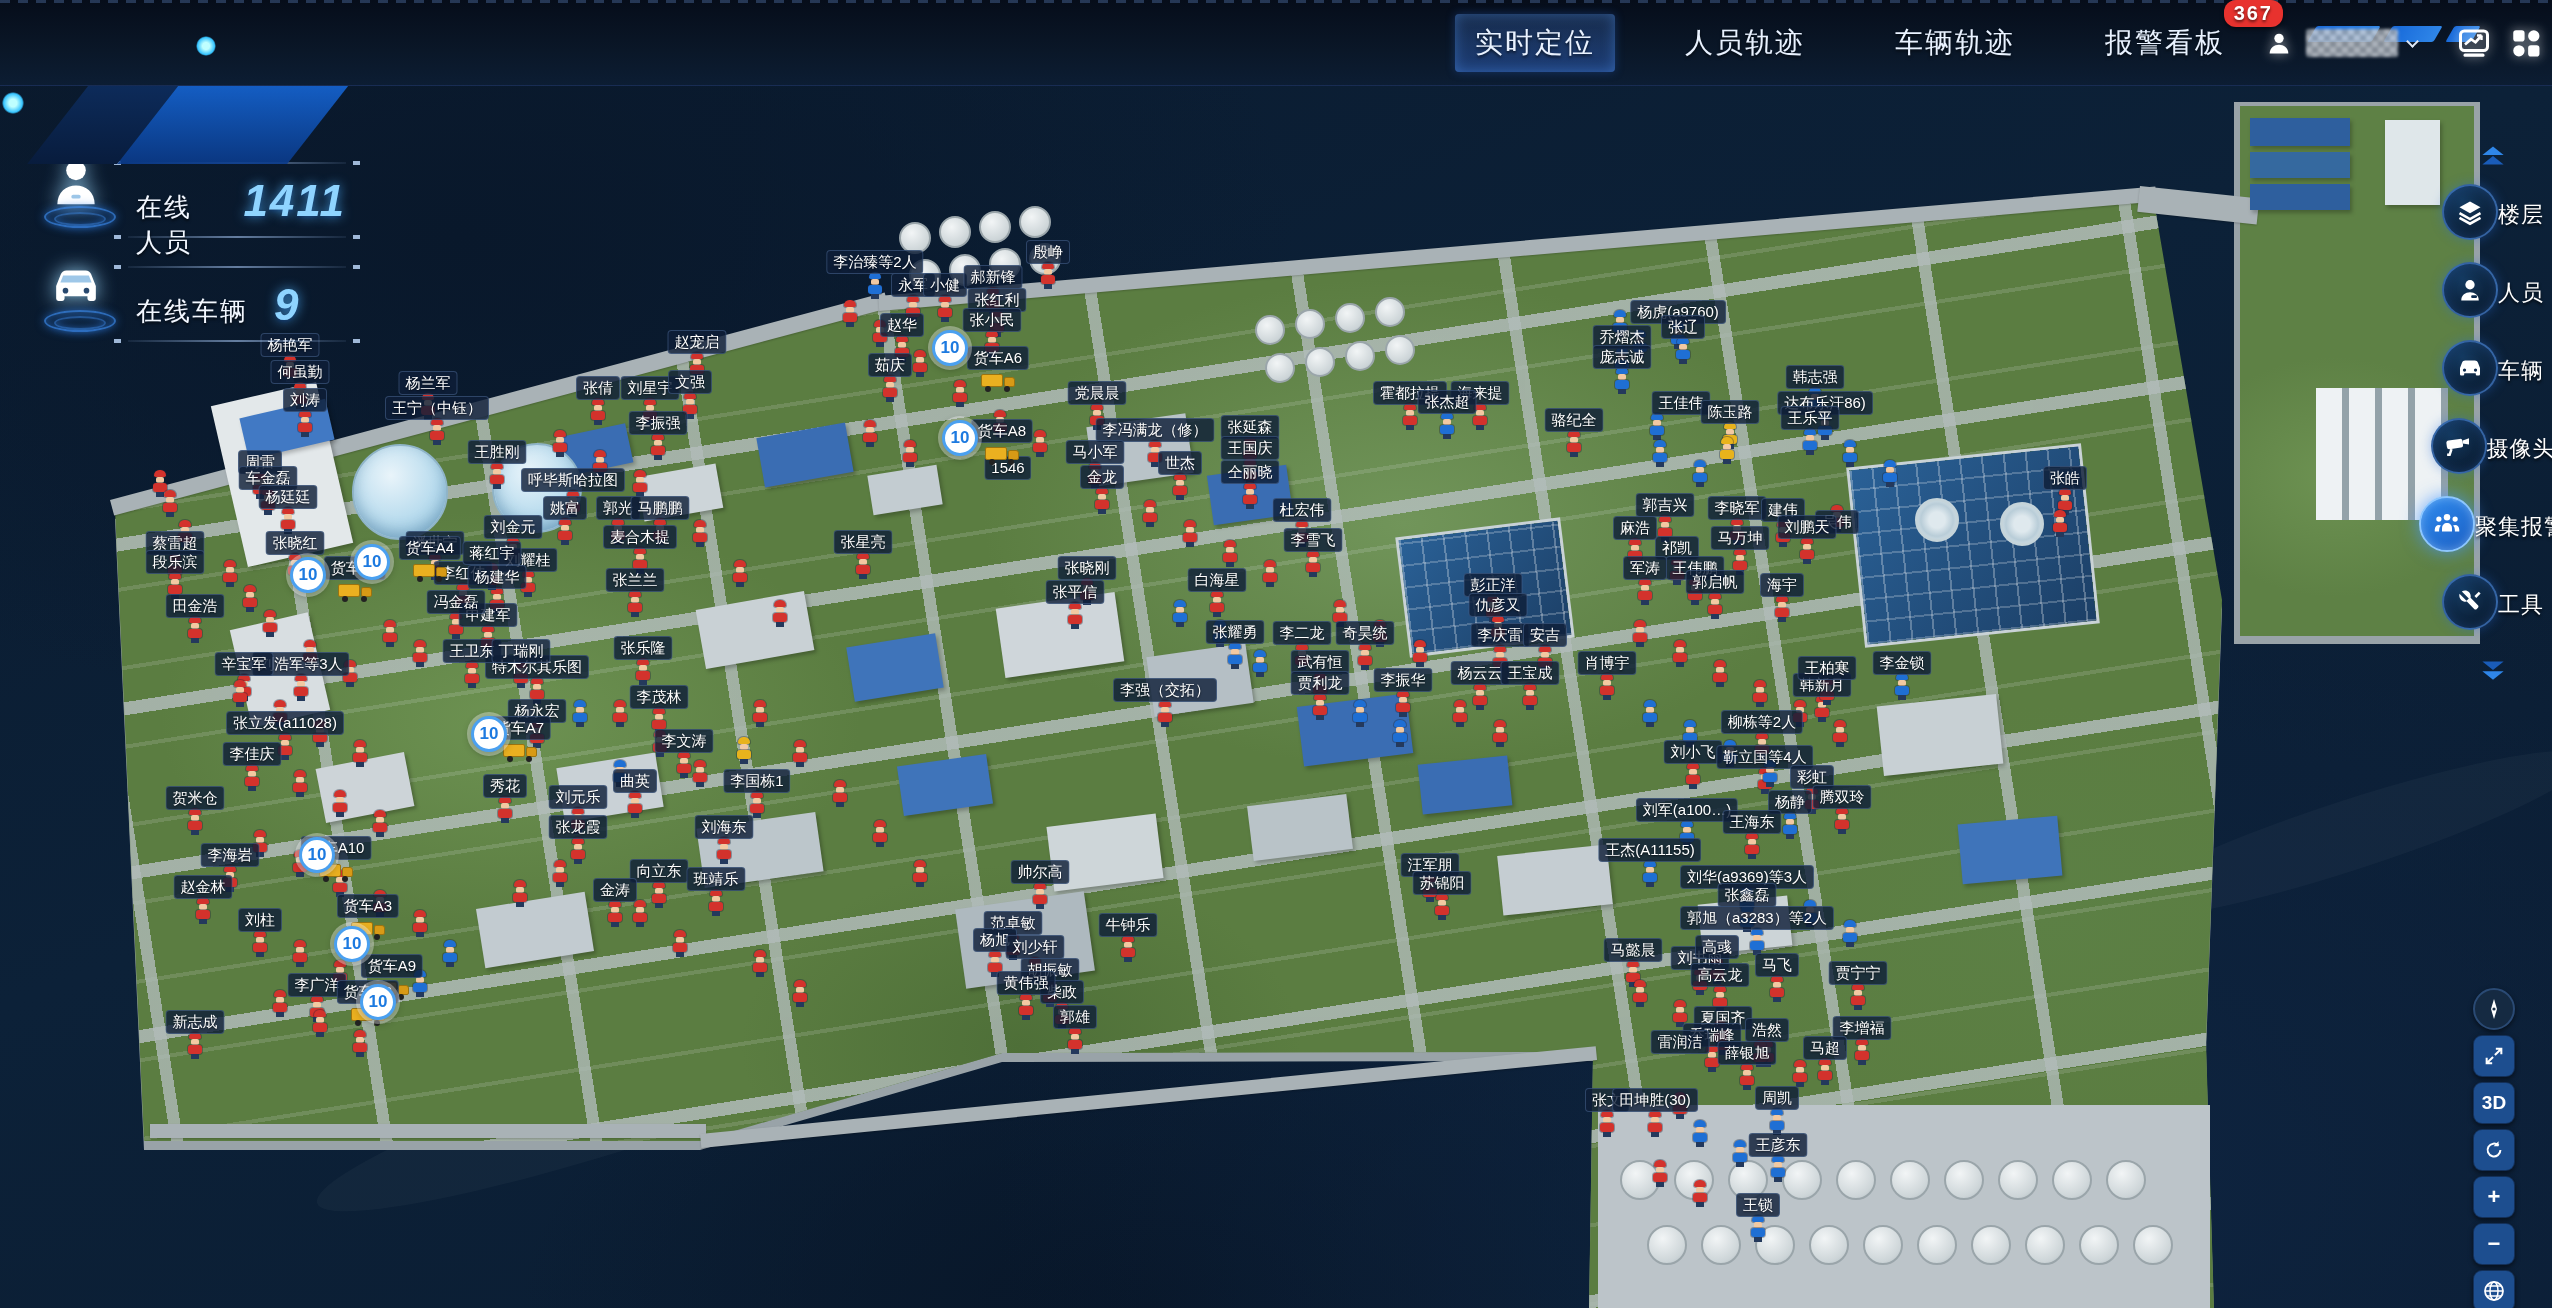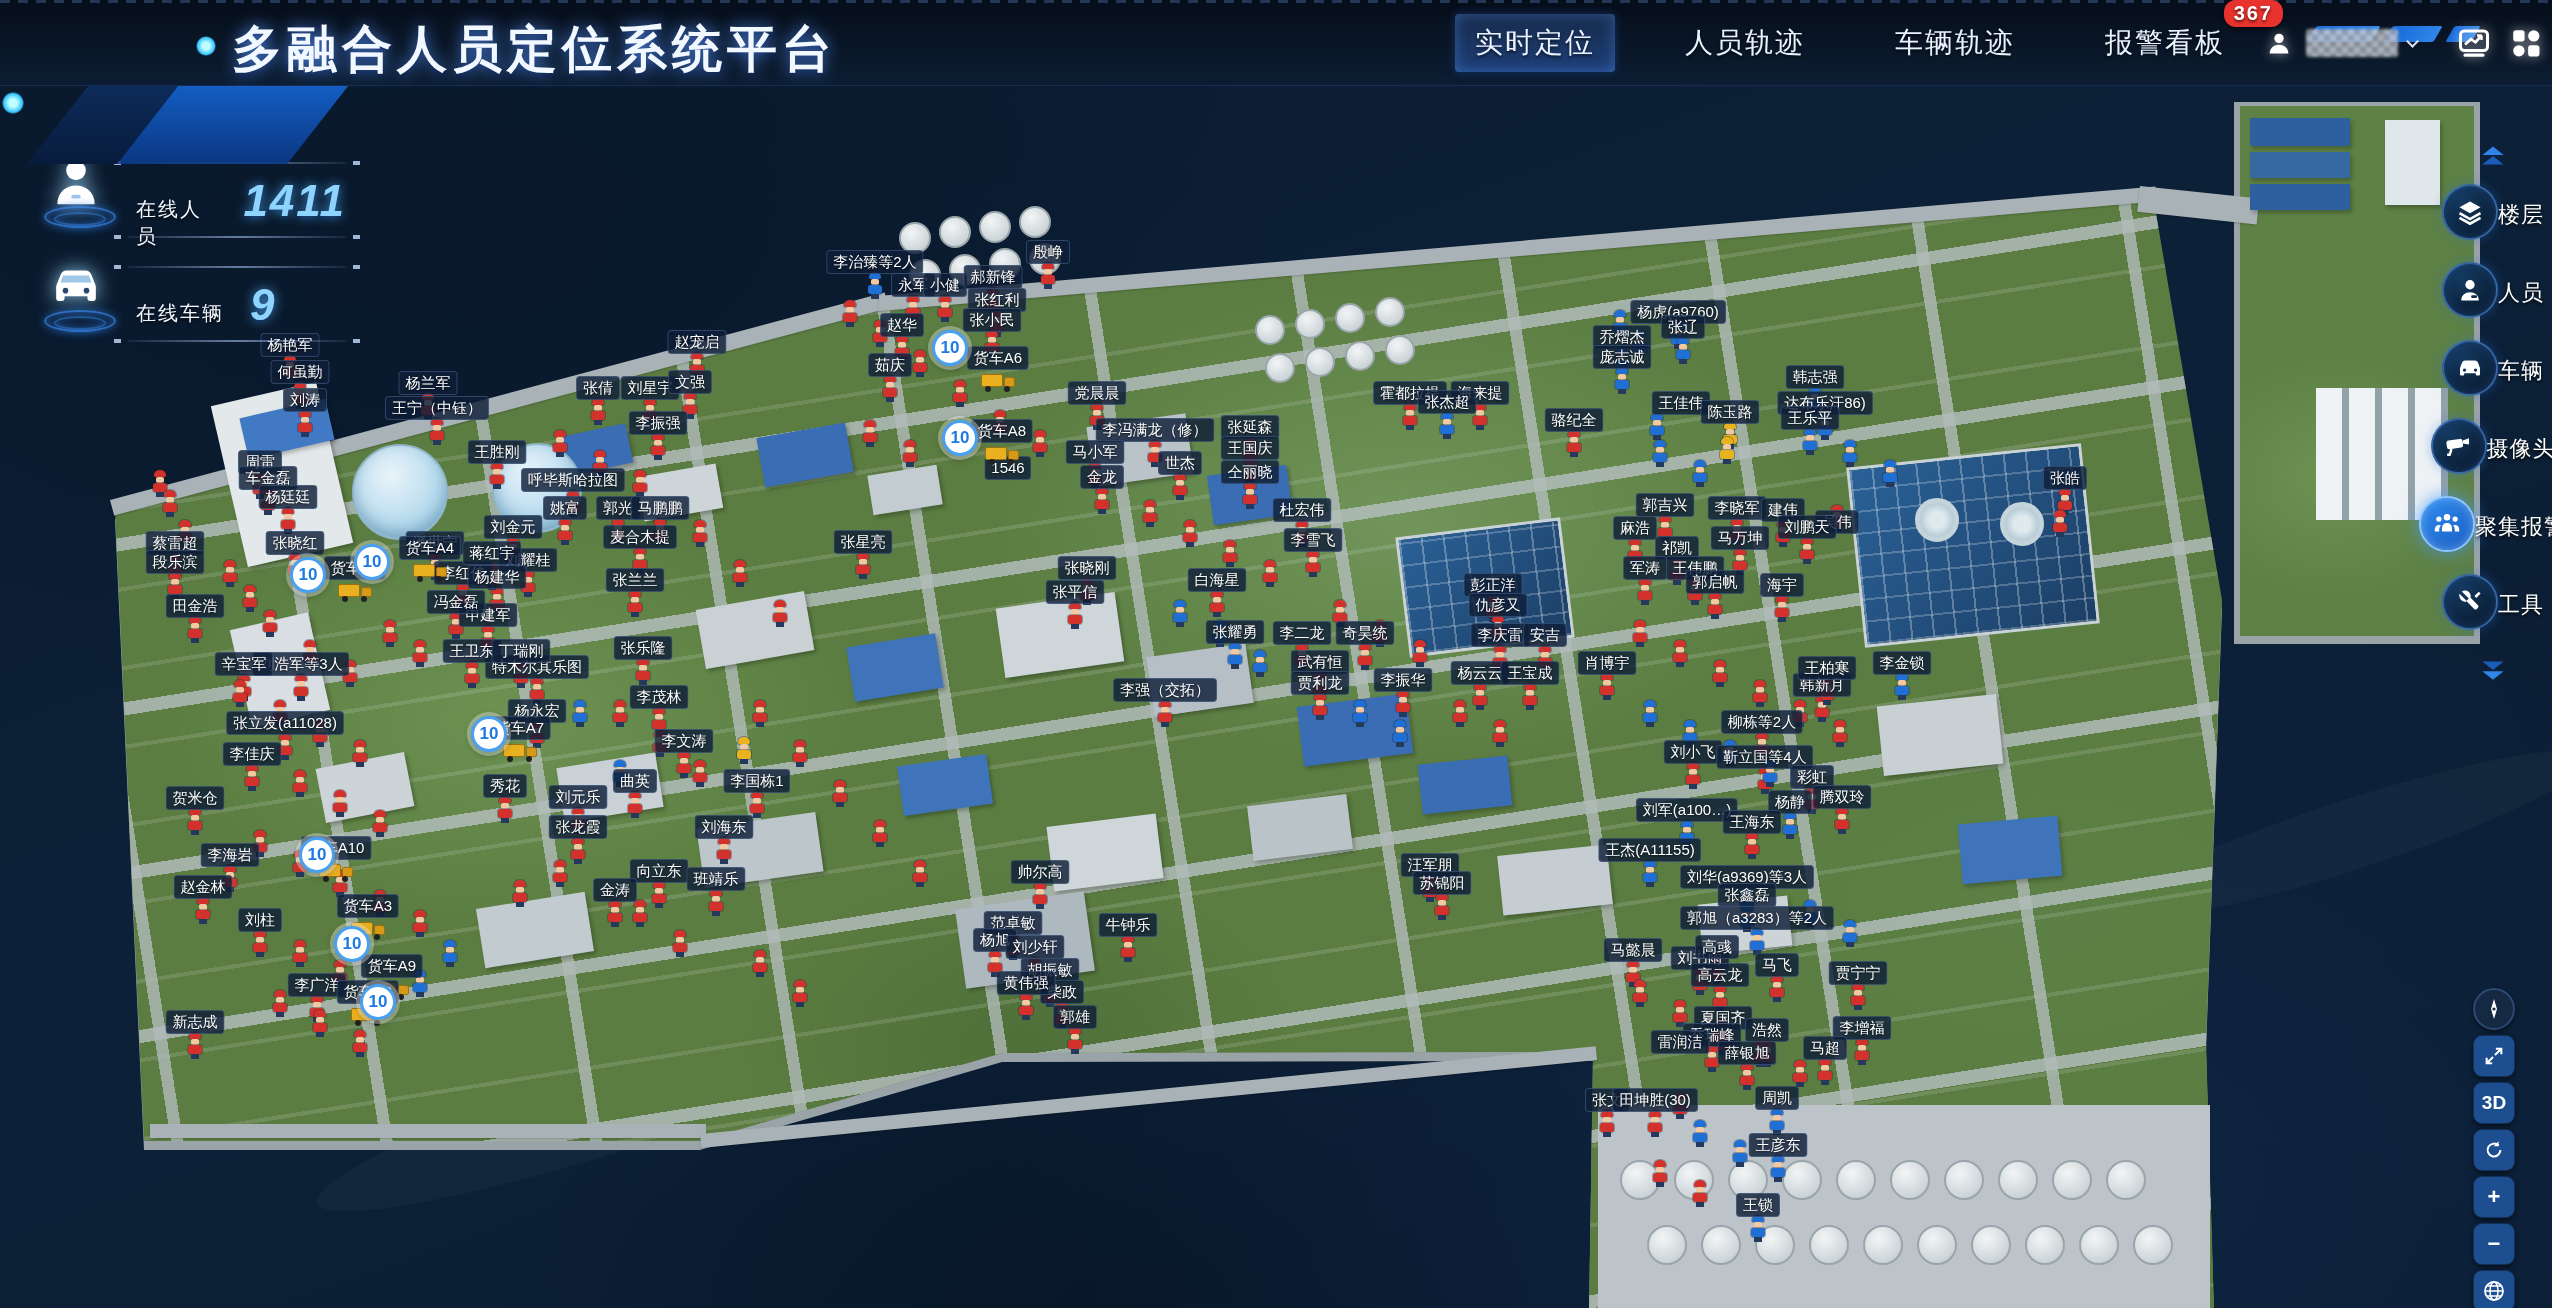--- a/index.html
+++ b/index.html
@@ -99,21 +99,21 @@
   .stats{position:absolute;left:36px;top:150px;z-index:15;}
   .stat-row{position:relative;height:104px;width:310px;}
   .stat-icon{position:absolute;left:12px;top:4px;width:64px;height:64px;filter:drop-shadow(0 0 10px rgba(160,220,255,.9));}
   .ripple{position:absolute;left:8px;top:56px;width:72px;height:22px;border-radius:50%;border:2px solid rgba(60,140,240,.7);box-shadow:0 0 10px rgba(50,130,235,.6), inset 0 0 8px rgba(50,130,235,.5);}
   .ripple.r2{left:18px;top:62px;width:52px;height:14px;opacity:.7;}
   .stat-line{position:absolute;left:92px;width:218px;height:2px;
     background:linear-gradient(90deg,rgba(165,200,255,.08),rgba(175,208,255,.55),rgba(165,200,255,.08));}
   .stat-line::before,.stat-line::after{content:"";position:absolute;top:-1px;width:7px;height:4px;background:#9fb8d8;}
   .stat-line::before{left:-14px;} .stat-line::after{right:-14px;}
   .stat-text{position:absolute;left:100px;top:26px;display:flex;align-items:baseline;gap:26px;}
-  .stat-label{font-size:20px;color:#f2f7ff;letter-spacing:2px;text-shadow:0 2px 3px rgba(0,0,0,.7);}
+  .stat-label{font-size:26px;color:#f2f7ff;letter-spacing:2px;text-shadow:0 2px 3px rgba(0,0,0,.7);}
   .stat-value{font-size:44px;font-weight:800;font-style:italic;color:#8fd4ff;
     text-shadow:0 0 12px rgba(80,180,255,.8),0 2px 3px rgba(0,20,60,.8);letter-spacing:2px;}
 
   
   .side-tools{position:absolute;left:2458px;top:140px;width:70px;z-index:15;display:flex;flex-direction:column;align-items:center;}
   .rail-arrow{width:34px;height:26px;cursor:pointer;margin:4px 0 14px;}
   .tool{display:flex;flex-direction:row;align-items:center;margin-bottom:22px;cursor:pointer;}
   .tool-circle{width:56px;height:56px;border-radius:50%;display:flex;align-items:center;justify-content:center;
     background:radial-gradient(circle at 35% 28%,#143a61,#0a1d33 72%);
     border:2px solid rgba(80,145,235,.6);
@@ -2073,21 +2073,20 @@
         <div class="cluster" style="left: 317px; top: 855px;">10</div>
         <div class="cluster" style="left: 352px; top: 944px;">10</div>
         <div class="cluster" style="left: 378px; top: 1002px;">10</div>
       </div>
   </div>
 
   <div class="header">
     <div class="top-dots"></div>
     <div class="hdr-glow-dot" style="left:2px;top:92px;width:22px;height:22px;"></div>
     <div class="hdr-glow-dot" style="left:196px;top:36px;width:20px;height:20px;"></div>
-    <div class="title">多融合人员定位系统平台</div>
     <div class="deco-par" style="left:2312px;width:64px;"></div>
     <div class="deco-par" style="left:2388px;width:50px;"></div>
     <div class="deco-par" style="left:2450px;width:26px;"></div>
     <div class="nav" id="nav">
         <div class="nav-item active"><span>实时定位</span></div>
         <div class="nav-item"><span>人员轨迹</span></div>
         <div class="nav-item"><span>车辆轨迹</span></div>
         <div class="nav-item"><span>报警看板</span><span class="badge">367</span></div>
       </div>
     <div class="user-area">

